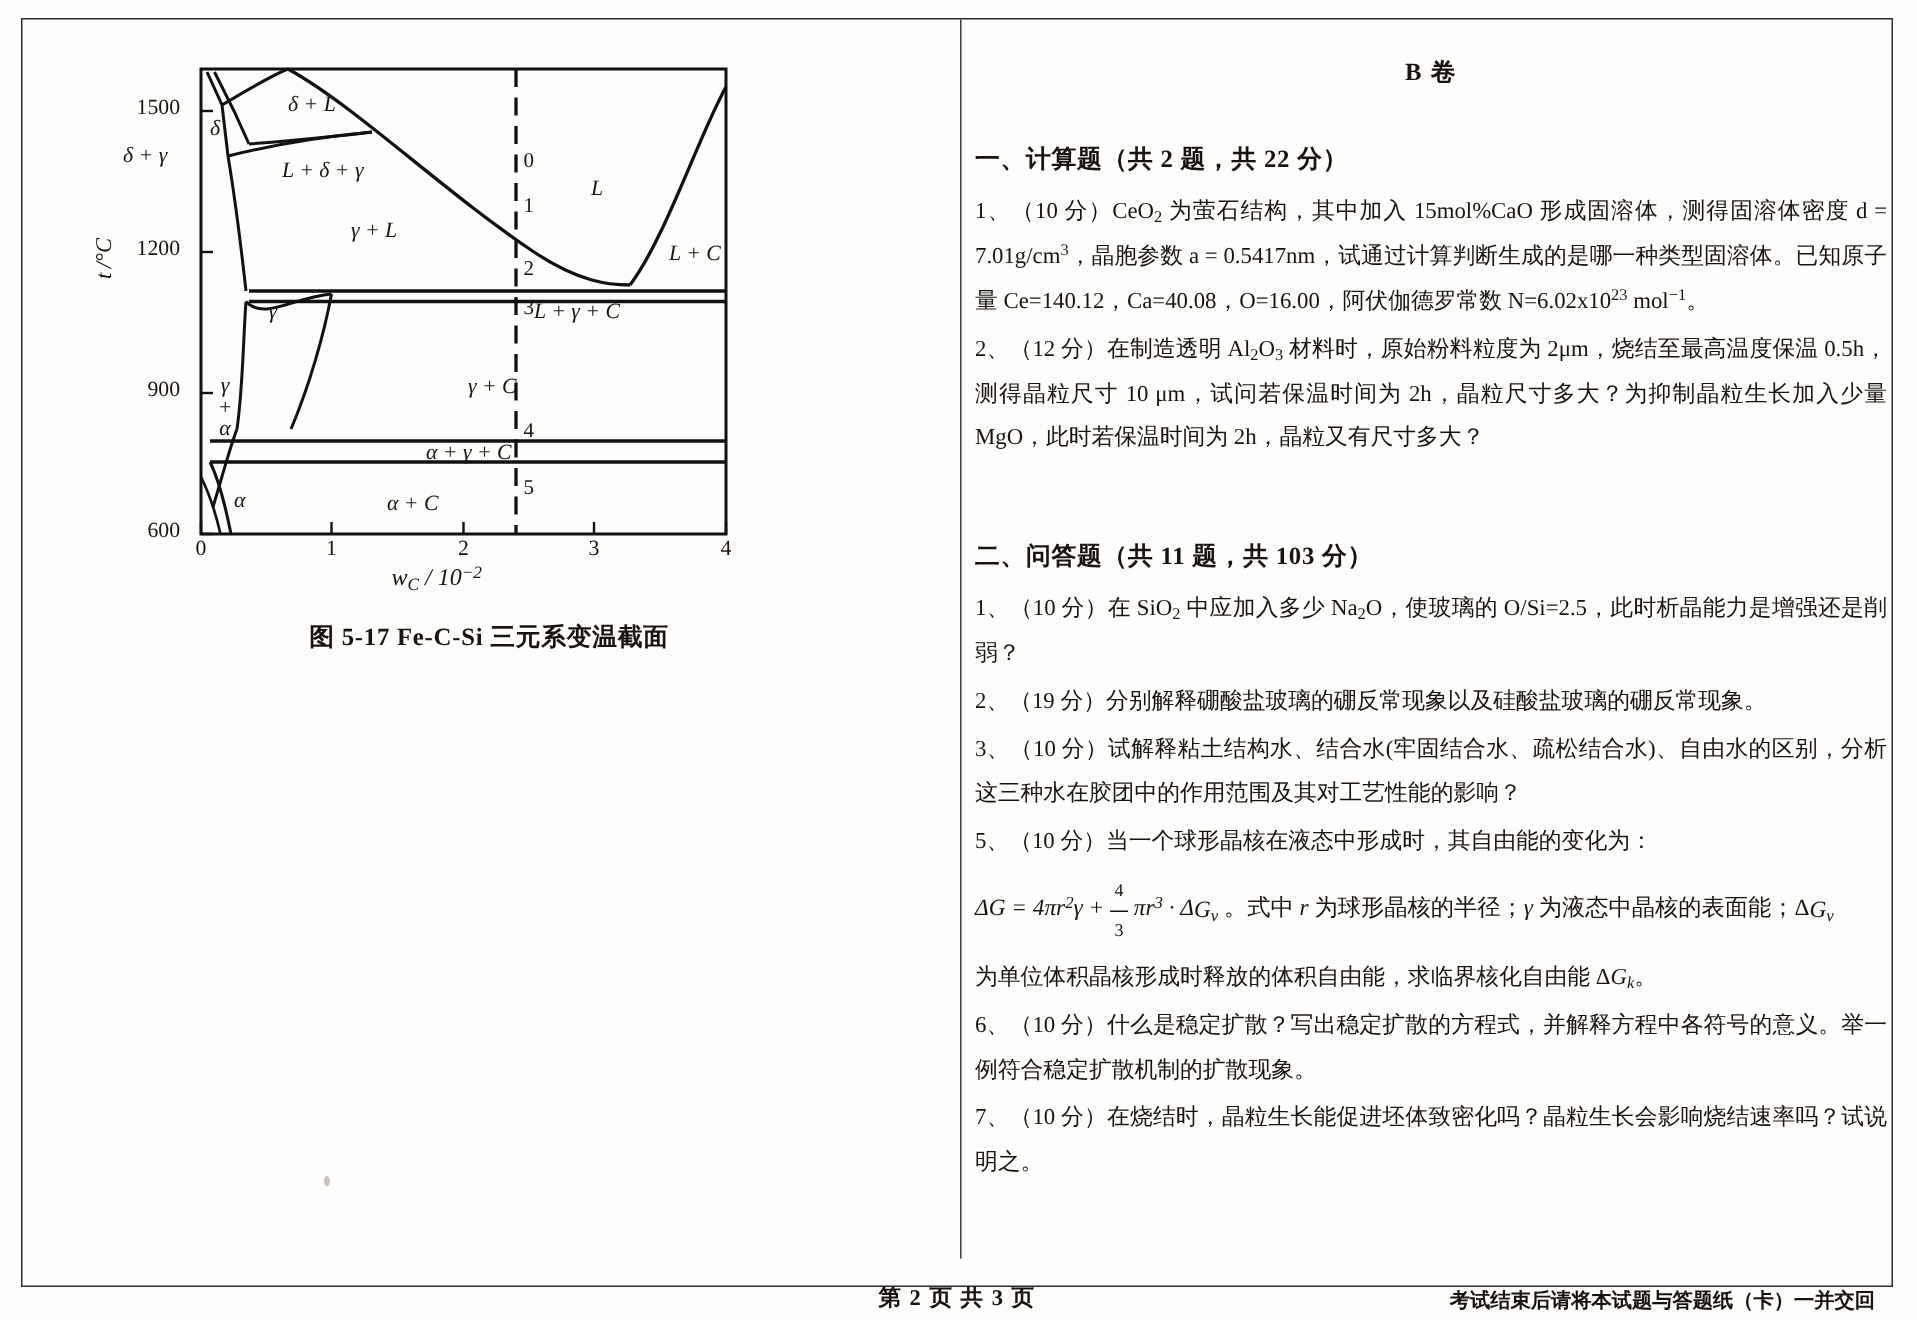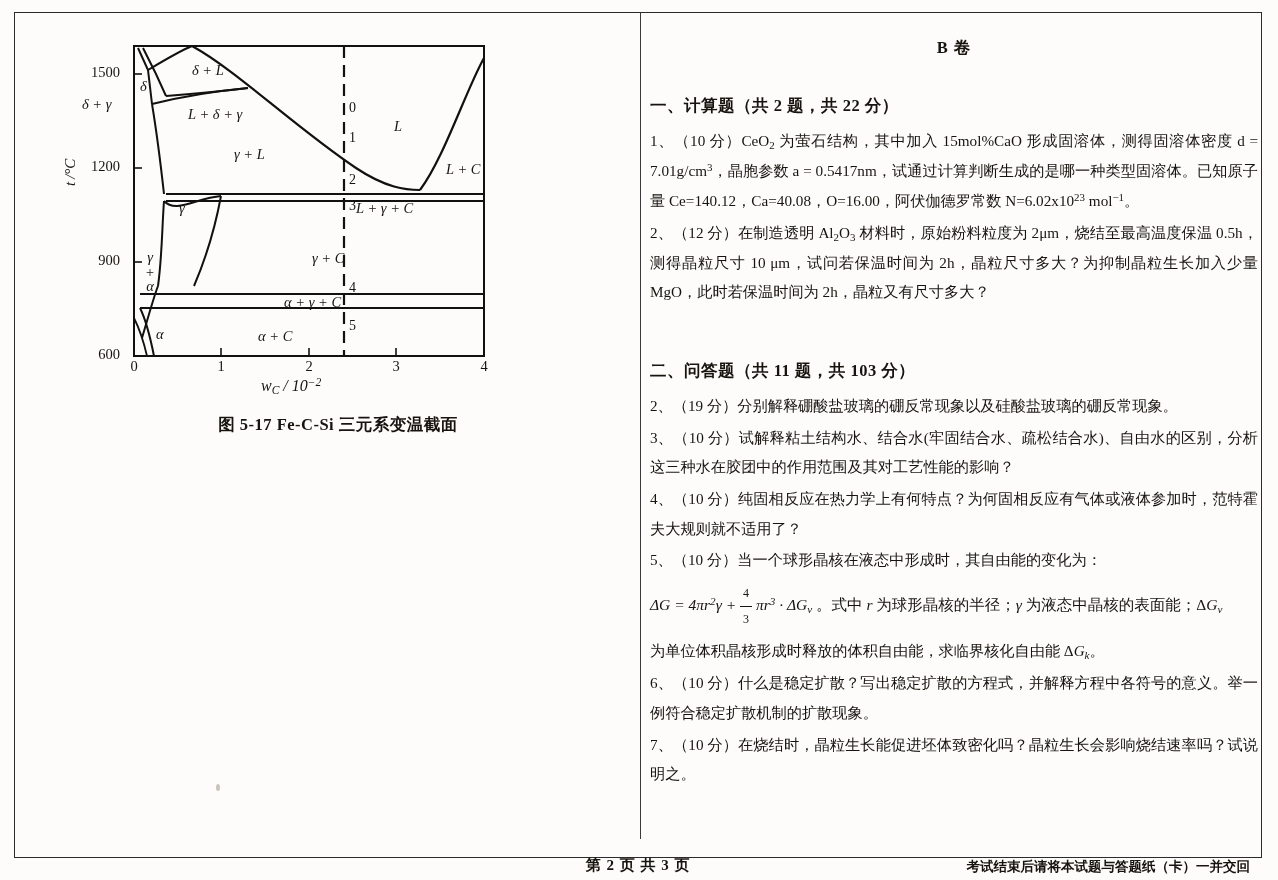--- a/index.html
+++ b/index.html
@@ -52,21 +52,20 @@
   }
   .fig-caption {
     position: absolute;
     left: 0; top: 396px;
     width: 620px;
     text-align: center;
     font-size: 16.5px;
     font-weight: bold;
     letter-spacing: 0.5px;
     font-family: "Liberation Serif", serif;
-    padding-left: 12px;
   }
   .axis-label-y {
     position: absolute;
     left: 46px;
     top: 168px;
     font-size: 15px;
     font-style: italic;
     transform: rotate(-90deg);
     transform-origin: left top;
     white-space: nowrap;
@@ -287,26 +286,28 @@
     </p>
 
     <p class="q">
       2、（12 分）在制造透明 Al<sub>2</sub>O<sub>3</sub> 材料时，原始粉料粒度为 2μm，烧结至最高温度保温 0.5h，测得晶粒尺寸 10 μm，试问若保温时间为 2h，晶粒尺寸多大？为抑制晶粒生长加入少量 MgO，此时若保温时间为 2h，晶粒又有尺寸多大？
     </p>
 
     <div class="gap"></div>
 
     <div class="section-head">二、问答题（共 11 题，共 103 分）</div>
 
+    <p class="q">
+      1、（10 分）在 SiO<sub>2</sub> 中应加入多少 Na<sub>2</sub>O，使玻璃的 O/Si=2.5，此时析晶能力是增强还是削弱？
+    </p>
 
     <p class="q">2、（19 分）分别解释硼酸盐玻璃的硼反常现象以及硅酸盐玻璃的硼反常现象。</p>
 
     <p class="q">3、（10 分）试解释粘土结构水、结合水(牢固结合水、疏松结合水)、自由水的区别，分析这三种水在胶团中的作用范围及其对工艺性能的影响？</p>
 
-    <p class="q">4、（10 分）纯固相反应在热力学上有何特点？为何固相反应有气体或液体参加时，范特霍夫大规则就不适用了？</p>
 
     <p class="q">5、（10 分）当一个球形晶核在液态中形成时，其自由能的变化为：</p>
 
     <p class="formula">
       Δ<i>G</i> = 4<i>πr</i><sup>2</sup><i>γ</i> +
       <span style="display:inline-block; vertical-align:middle; text-align:center; font-style:normal;">
         <span style="display:block; border-bottom:1px solid #17140f; padding:0 3px; font-size:12px;">4</span>
         <span style="display:block; padding:0 3px; font-size:12px;">3</span>
       </span>
       <i>πr</i><sup>3</sup> · Δ<i>G<sub>v</sub></i>

